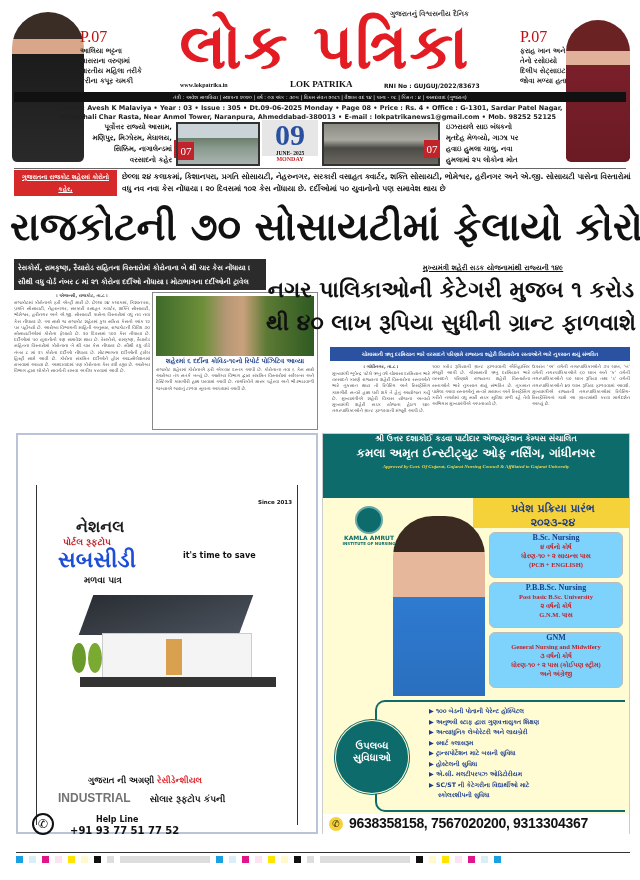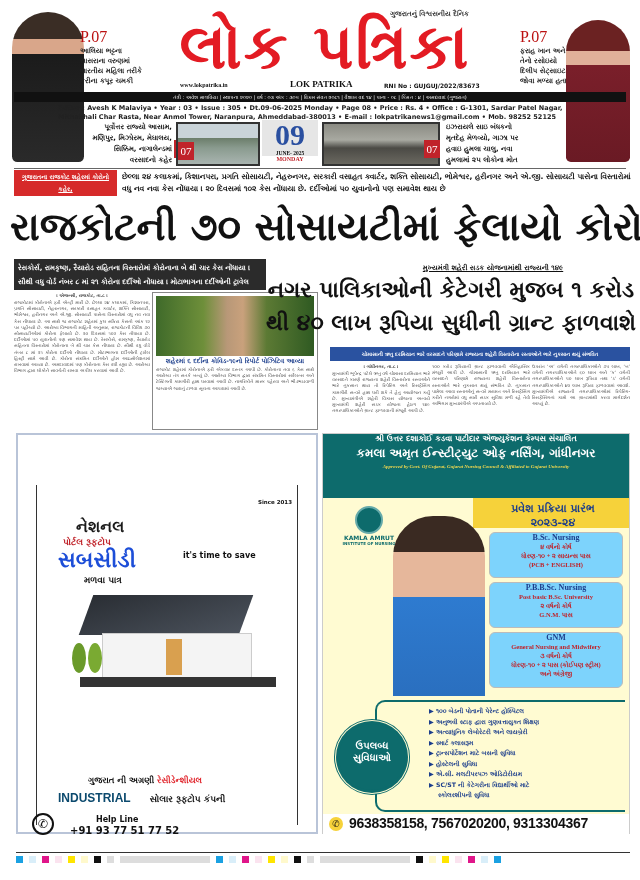--- a/index.html
+++ b/index.html
@@ -141,21 +141,21 @@
     <div class="abs" style="left:14px;top:92px;width:196px;height:10px;background:#333"></div>
     <div class="abs" style="left:6px;top:58px;width:14px;height:30px;background:#6a9a2a;border-radius:50%"></div>
     <div class="abs" style="left:22px;top:58px;width:14px;height:30px;background:#7aaa32;border-radius:50%"></div>
   </div>
 
   <div class="abs" style="left:70px;top:340px;font-size:8.5px;font-weight:bold">
     <span>ગુજરાત ની અગ્રણી</span>
     <span style="color:#e1262d">રેસીડેન્શીયલ</span>
   </div>
   <div class="abs" style="left:40px;top:356px;font-size:9px;font-weight:bold">
-    <span style="color:#0c4a6e;font-size:12px;font-family:'Liberation Sans',sans-serif">INDUSTRIAL</span>
+    <span style="color:#737373;font-size:12px;font-family:'Liberation Sans',sans-serif">INDUSTRIAL</span>
     <span style="margin-left:16px">સોલાર રૂફટોપ કંપની</span>
   </div>
   <div class="abs" style="left:14px;top:378px;width:22px;height:22px;border:2px solid #111;border-radius:50%;text-align:center;line-height:18px;font-size:12px">✆</div>
   <div class="abs" style="left:78px;top:380px;font-size:8px;font-weight:bold">Help Line</div>
   <div class="abs" style="left:52px;top:390px;font-size:10px;font-weight:bold">+91 93 77 51 77 52</div>
 </div>
 
 <div class="abs ad2">
   <div class="abs ad2-head">
     <div style="font-size:8px;font-weight:bold;margin-top:0">શ્રી ઉત્તર દશાકોઈ કડવા પાટીદાર એજ્યુકેશન કેમ્પસ સંચાલિત</div>

